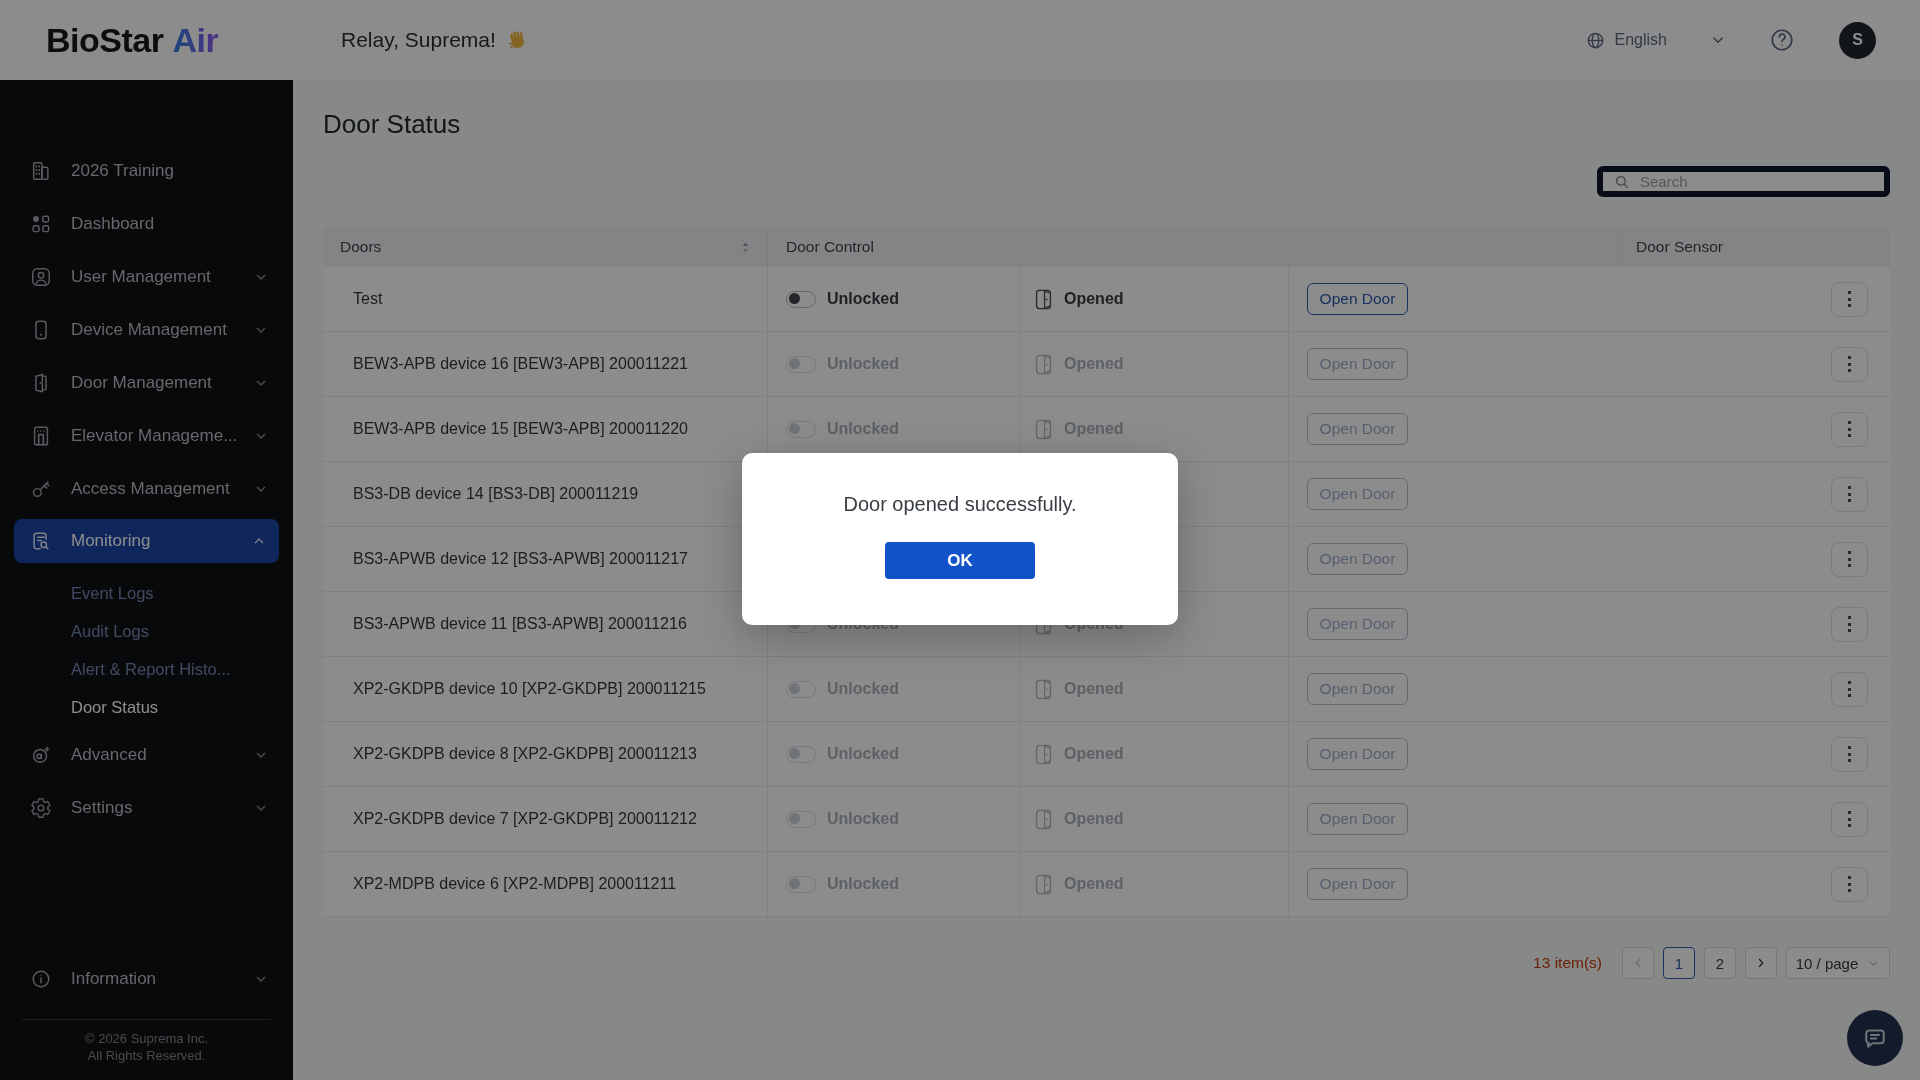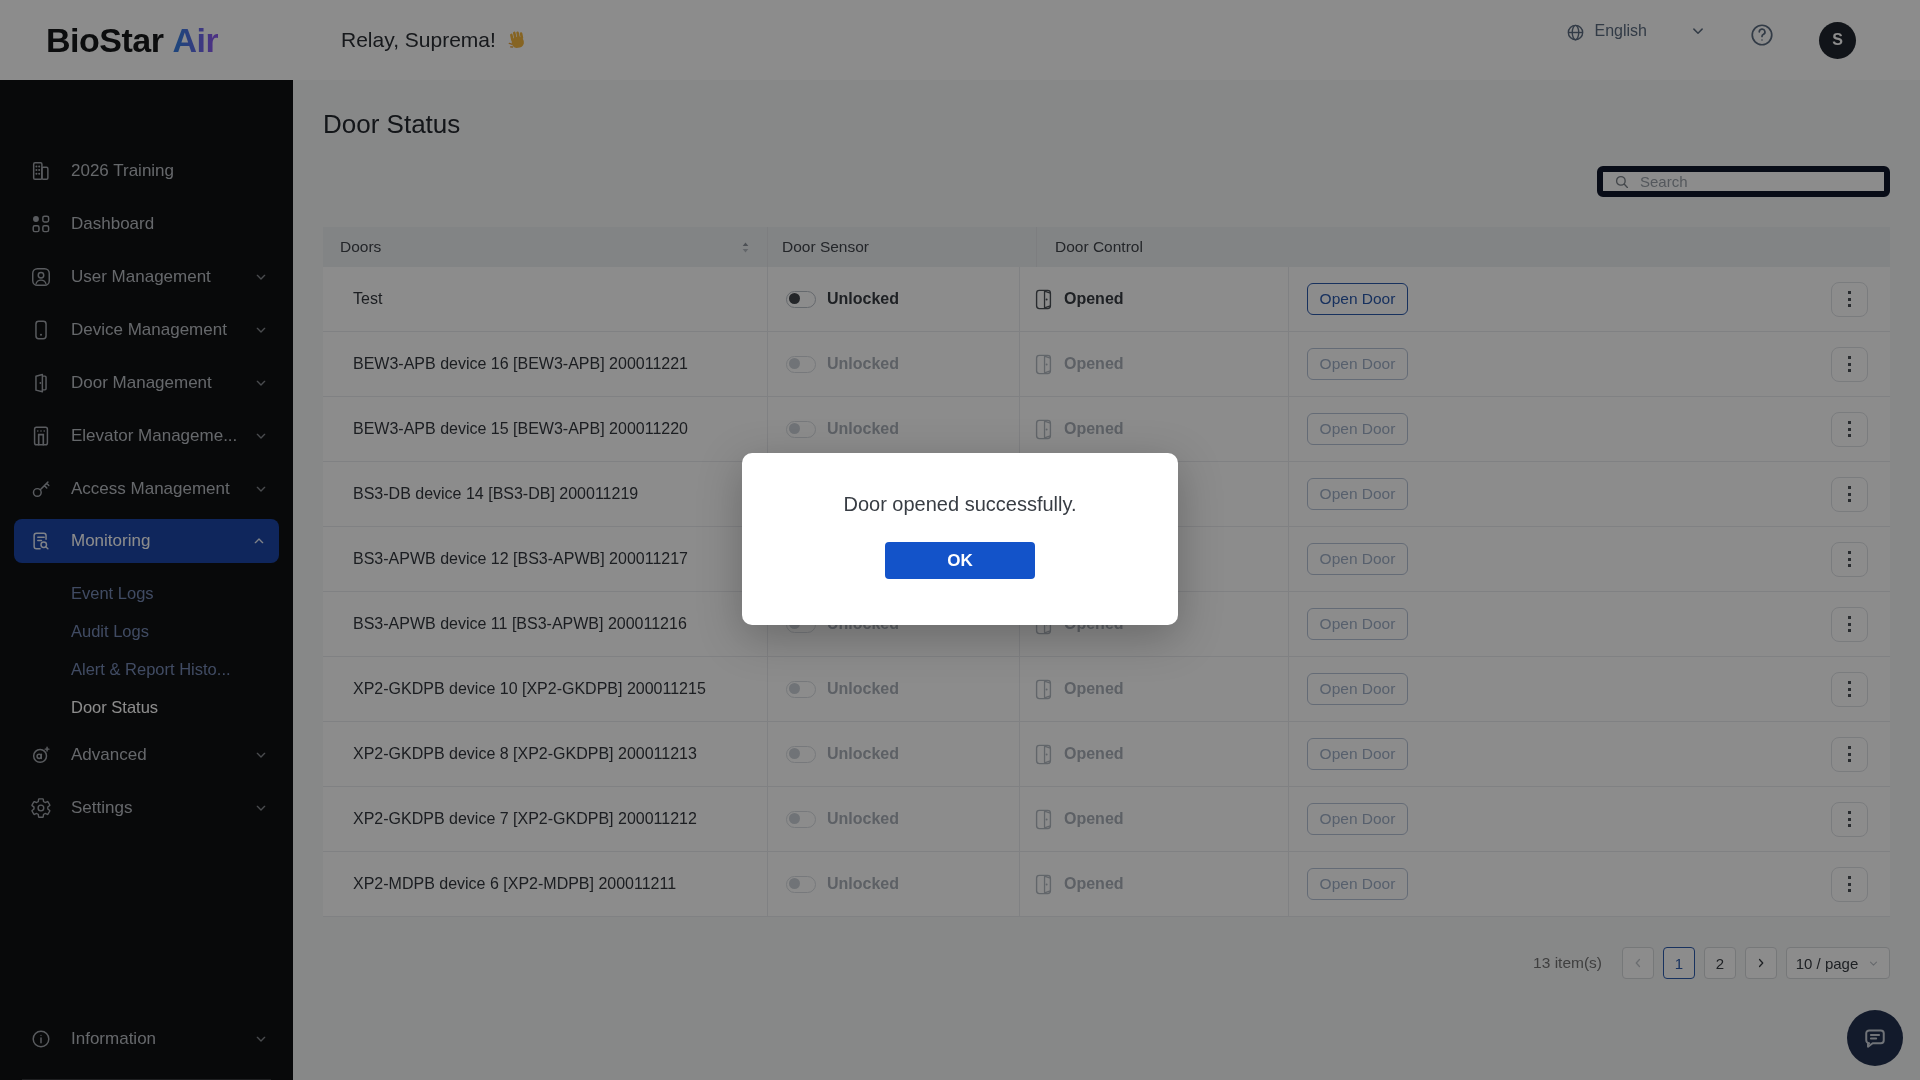--- a/index.html
+++ b/index.html
@@ -6,21 +6,21 @@
   html,body { width:1920px; height:1080px; overflow:hidden; }
   body { font-family:"Liberation Sans","DejaVu Sans",sans-serif; background:#f6f7f8; position:relative; color:#34383e; }
   svg { display:block; }
 
   
   .topbar { position:absolute; top:0; left:0; width:1920px; height:80px; background:#fff; display:flex; align-items:center; z-index:5; }
   .logo-wrap { width:293px; padding-left:46px; font-size:34px; font-weight:700; letter-spacing:-0.5px; color:#17181a; white-space:nowrap; }
   .logo-air { background:linear-gradient(90deg,#3a7de2 15%,#8a5cf0 90%); -webkit-background-clip:text; background-clip:text; color:transparent; margin-left:9px; }
   .greeting { margin-left:48px; font-size:21px; color:#2a2e34; display:flex; align-items:center; gap:10px; }
   .wave { transform:rotate(-12deg); }
-  .topbar-right { margin-left:auto; display:flex; align-items:flex-start; padding-right:64px; color:#5c6c80; }
+  .topbar-right { margin-left:auto; display:flex; align-items:center; padding-right:44px; color:#5c6c80; }
   .lang-globe { margin-right:9px; }
   .lang-label { font-size:16px; }
   .lang-chevron { margin-left:42px; }
   .help-btn { margin-left:42px; }
   .avatar { margin-left:44px; width:37px; height:37px; border-radius:50%; background:#20262e; color:#fff; font-size:16px; font-weight:700; display:flex; align-items:center; justify-content:center; }
 
   
   .sidebar { position:absolute; top:80px; left:0; width:293px; height:1000px; background:#101113; display:flex; flex-direction:column; padding-top:64px; z-index:5; }
   .nav-item { height:53px; flex:0 0 auto; display:flex; align-items:center; padding:0 24px 0 30px; color:#b9bdc3; font-size:17px; cursor:pointer; }
   .nav-icon { width:22px; height:22px; margin-right:19px; color:#a2a7ad; flex:0 0 auto; }
@@ -63,21 +63,21 @@
   .kebab i { width:3px; height:3px; background:#4c5157; }
 
   .trow.disabled .toggle { border-color:#d9dde2; }
   .trow.disabled .toggle .knob { background:#ccd2d9; }
   .trow.disabled .cell-label { color:#a9b0b9; }
   .trow.disabled .sensor-icon { color:#b3bac2; }
   .trow.disabled .open-door-btn { border:1px solid #b7c3d7; color:#9fafc7; font-weight:400; }
 
   
   .pagination { display:flex; justify-content:flex-end; align-items:center; gap:9px; margin-top:30px; }
-  .page-count { font-size:15.5px; color:#737373; margin-right:11px; }
+  .page-count { font-size:15.5px; color:#c2410c; margin-right:11px; }
   .pg-btn { width:32px; height:32px; border:1px solid #d7dadd; border-radius:4px; background:#fff; display:flex; align-items:center; justify-content:center; font-size:15px; color:#383c42; cursor:pointer; font-family:inherit; }
   .pg-btn.disabled { color:#c3c7cc; }
   .pg-btn.active { border-color:#2c5cae; color:#2c5cae; }
   .page-size { width:104px; height:32px; border:1px solid #d7dadd; border-radius:4px; background:#fff; display:flex; align-items:center; justify-content:center; gap:9px; font-size:15px; color:#383c42; cursor:pointer; }
   .page-size .chev { color:#b9bec4; }
 
   
   .chat-fab { position:absolute; left:1847px; top:1010px; width:56px; height:56px; border-radius:50%; background:#22314f; display:flex; align-items:center; justify-content:center; z-index:10; cursor:pointer; }
 
   
@@ -319,20 +319,24 @@
     </span>
     <span class="nav-label">Information</span>
     <span class="nav-chevron">
         <svg width="16" height="16" viewBox="0 0 24 24">
           <use href="#i-chevron-down"></use>
         </svg>
       </span>
   </div>
 
   <div class="side-divider"></div>
+  <div class="copyright">
+    <div>© 2026 Suprema Inc.</div>
+    <div>All Rights Reserved.</div>
+  </div>
 </nav>
 
 <main class="main">
   <h1 class="page-title">Door Status</h1>
 
   <div class="search-row">
     <div class="search-box">
       <span>
         <svg width="18" height="18" viewBox="0 0 24 24" fill="none" stroke="currentColor" stroke-width="1.8" stroke-linecap="round">
           <circle cx="10.5" cy="10.5" r="5.7"></circle>
@@ -347,25 +351,25 @@
     <div class="thead">
       <div class="cell c-doors">
         <span>Doors</span>
         <span class="sort-icon">
           <svg width="15" height="15" viewBox="0 0 16 16">
             <path d="M8 2.6 11 6.4 H5z" fill="#8c939b"></path>
               <path d="M5 9.6 H11 L8 13.4z" fill="#b4bac1"></path>
           </svg>
         </span>
       </div>
+      <div class="cell c-control">
+          <span>Door Control</span>
+        </div>
       <div class="cell c-sensor">
           <span>Door Sensor</span>
-        </div>
-      <div class="cell c-control">
-          <span>Door Control</span>
         </div>
     </div>
 
     <div class="trow">
       <div class="cell c-doors">Test</div>
       <div class="cell c-relay">
         <span class="toggle">
             <span class="knob"></span>
           </span>
         <span class="cell-label">Unlocked</span>

